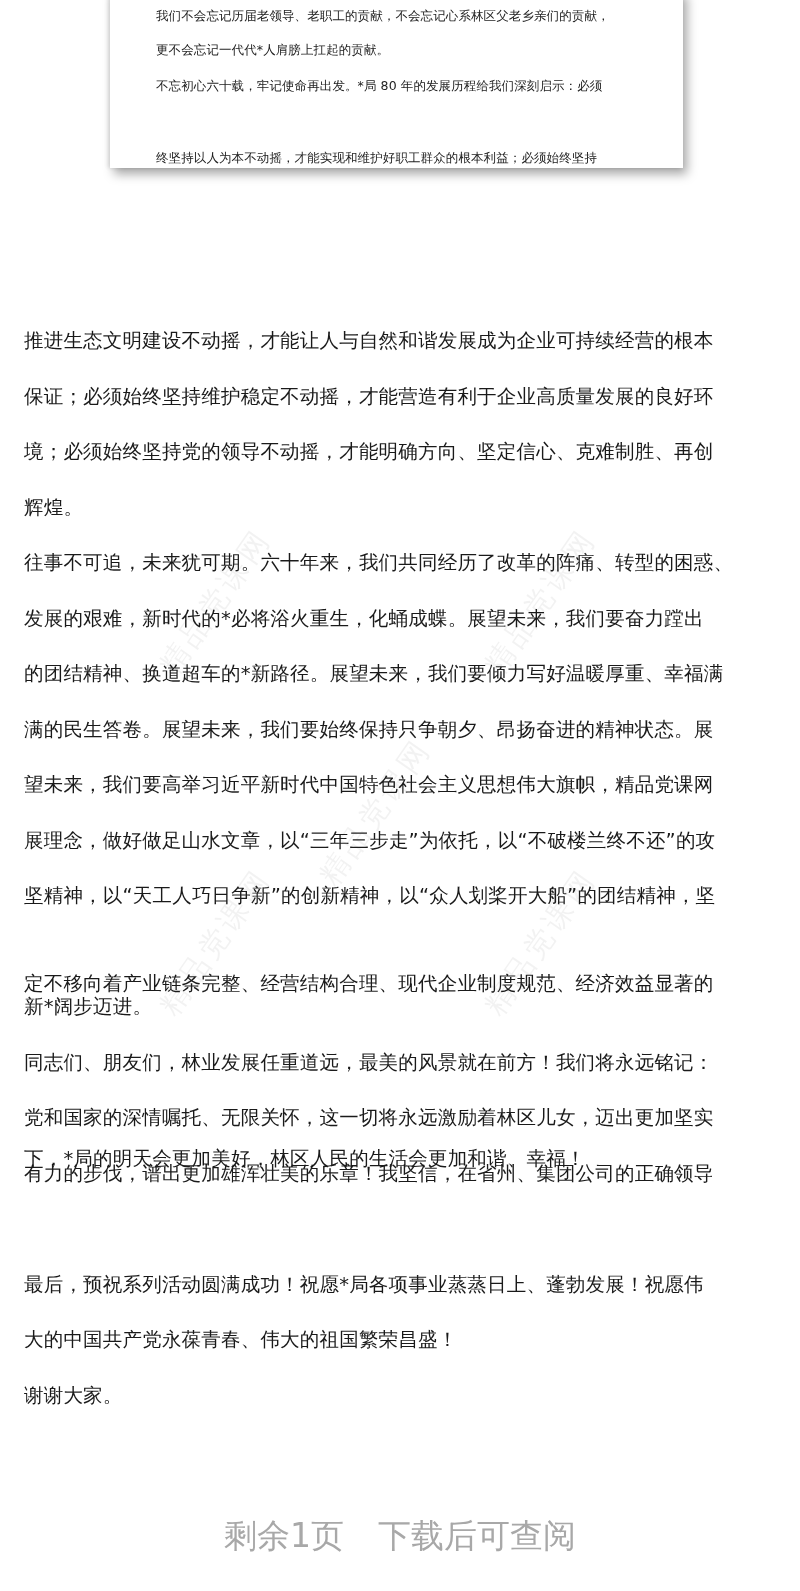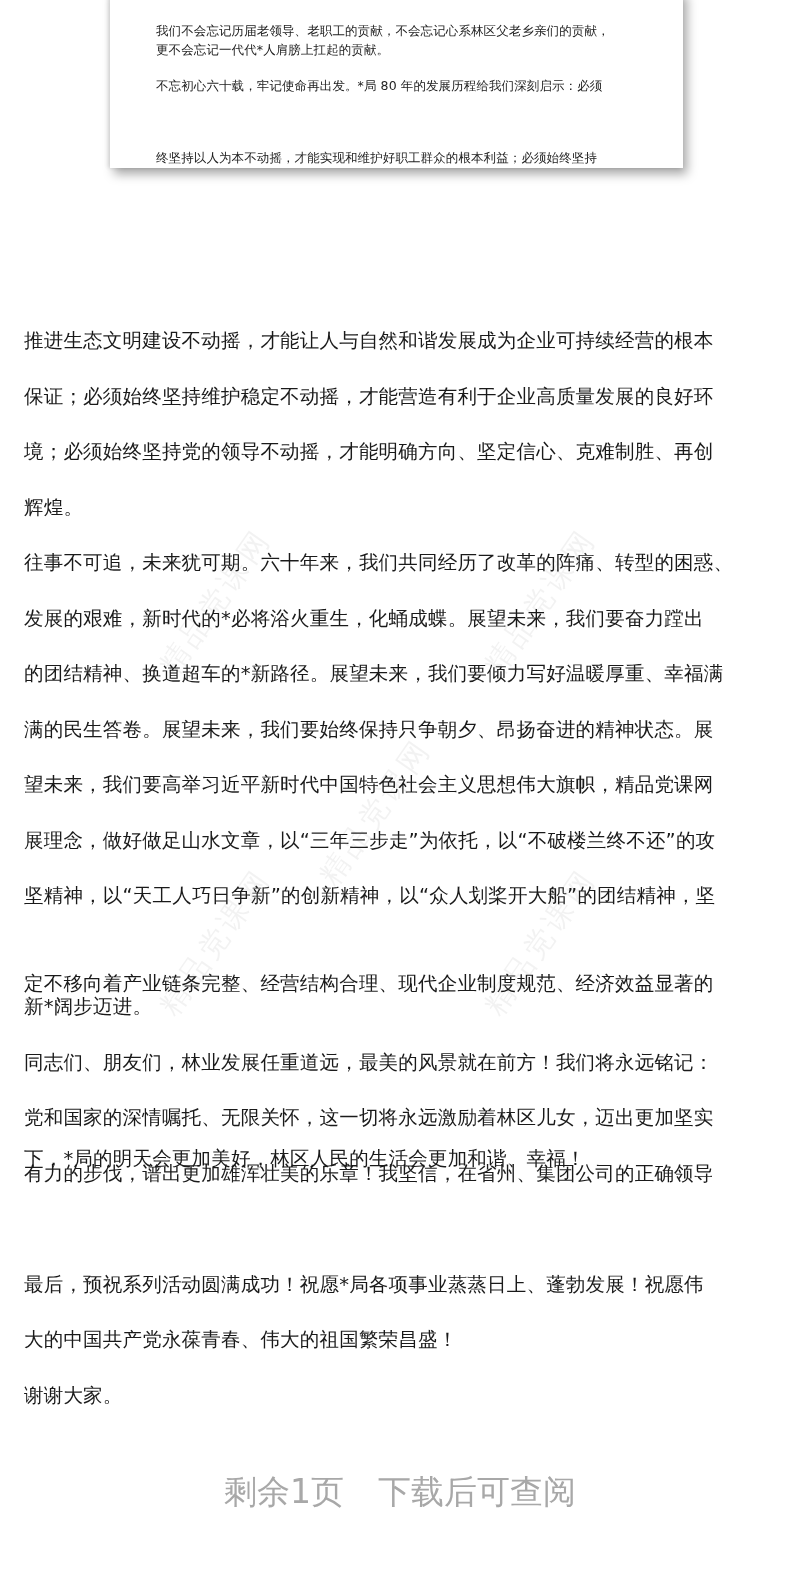--- a/index.html
+++ b/index.html
@@ -62,28 +62,28 @@
       position: absolute;
       left: 0;
       width: 800px;
       top: 1472px;
       text-align: center;
       font-size: 33px;
       line-height: 40px;
       color: #a8a8a8;
       word-spacing: 0;
     }
-    .footer-prompt span { display: inline-block; }
+    .footer-prompt span { display: inline-block; margin-top: 44px; }
     .footer-gap { width: 34px; }
   </style>
 </head>
 <body>
 
 <div class="preview-card">
-  <div class="preview-line" style="top:34px">我们不会忘记历届老领导、老职工的贡献，不会忘记心系林区父老乡亲们的贡献，</div>
+  <div class="preview-line" style="top:19px">我们不会忘记历届老领导、老职工的贡献，不会忘记心系林区父老乡亲们的贡献，</div>
   <div class="preview-line" style="top:53px">更不会忘记一代代*人肩膀上扛起的贡献。</div>
   <div class="preview-line" style="top:89px">不忘初心六十载，牢记使命再出发。*局 80 年的发展历程给我们深刻启示：必须</div>
   <div class="preview-line" style="top:161px">终坚持以人为本不动摇，才能实现和维护好职工群众的根本利益；必须始终坚持</div>
 </div>
 
 <div class="watermark" style="left:150px; top:660px;">精品党课网</div>
 <div class="watermark" style="left:475px; top:660px;">精品党课网</div>
 <div class="watermark" style="left:310px; top:870px;">精品党课网</div>
 <div class="watermark" style="left:150px; top:1000px;">精品党课网</div>
 <div class="watermark" style="left:475px; top:1000px;">精品党课网</div>

